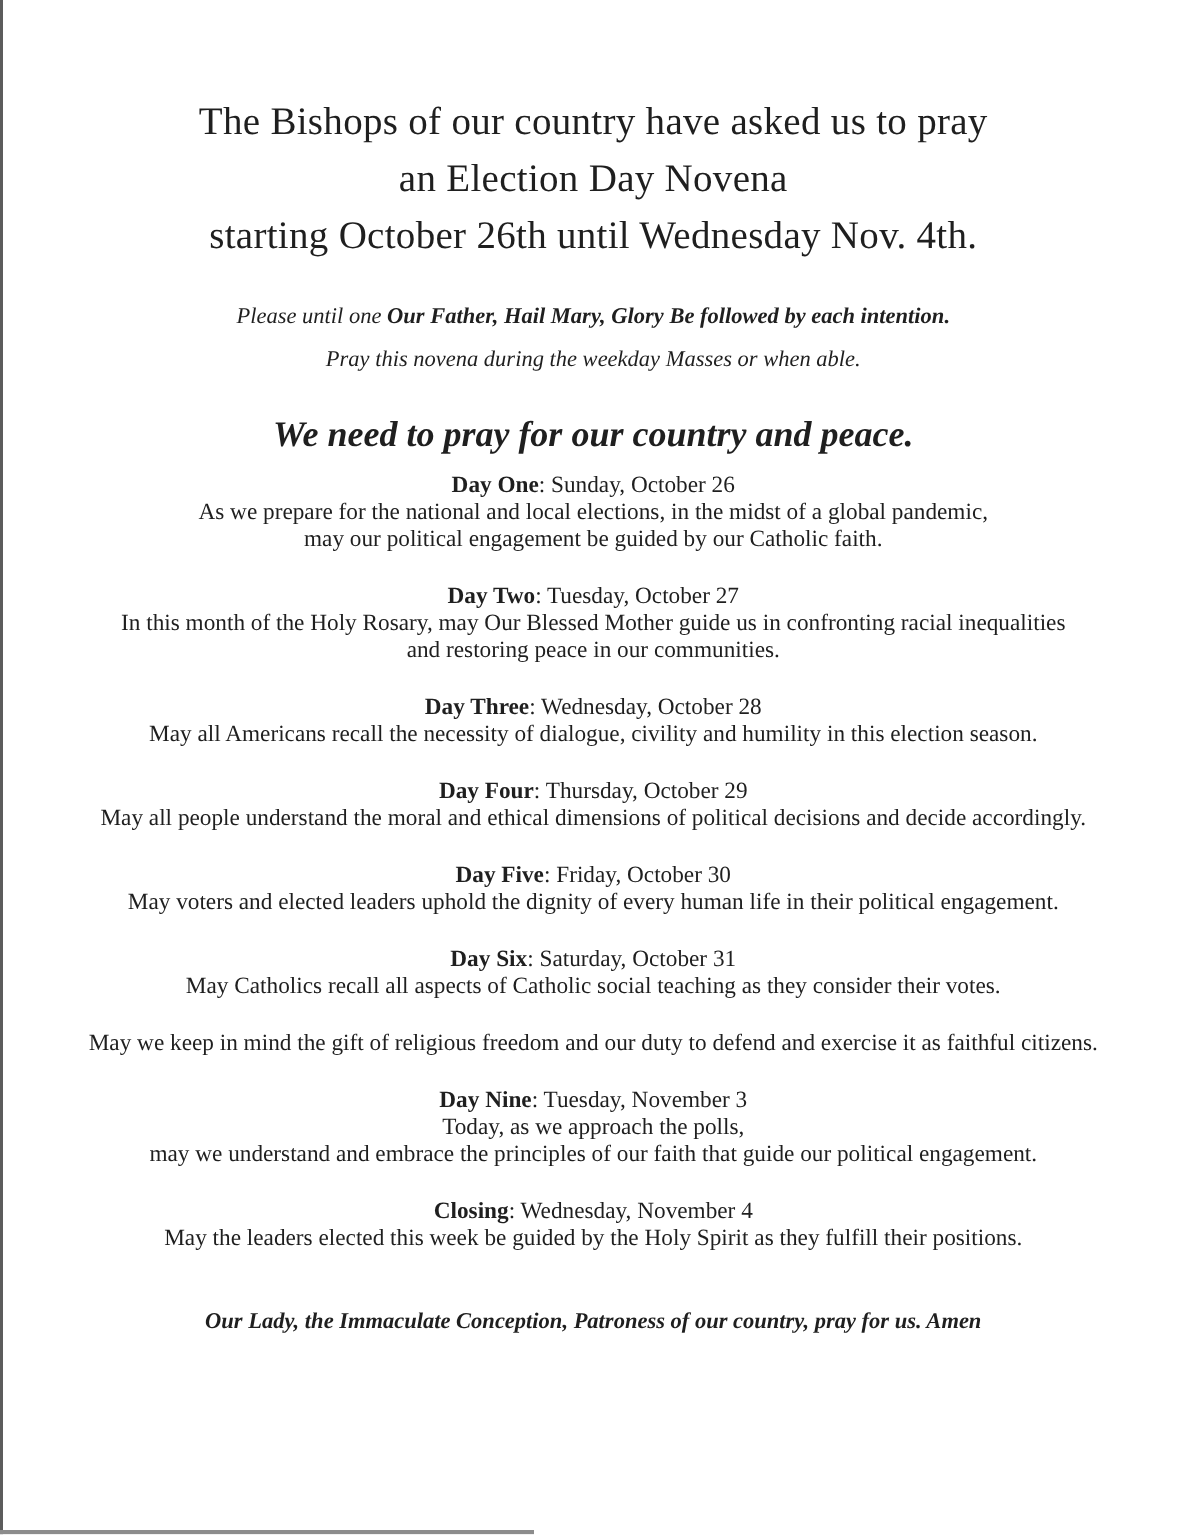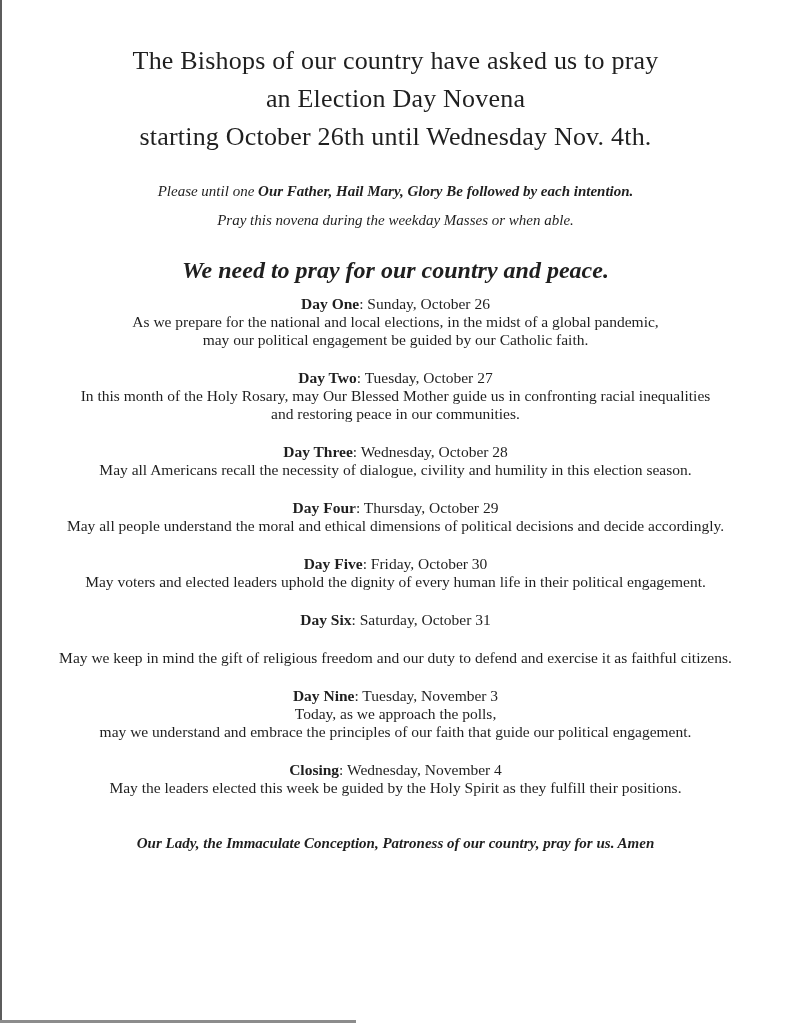--- a/index.html
+++ b/index.html
@@ -22,21 +22,21 @@
     width: 2px; height: 100%;
     background: #5c5c5c;
   }
   .scan-edge-bottom {
     position: absolute;
     left: 0; bottom: 0;
     width: 356px; height: 3px;
     background: #8c8c8c;
   }
   .content {
-    padding: 42px 28px 0 28px;
+    padding: 62px 28px 0 28px;
     text-align: center;
   }
   .title-line {
     font-size: 26px;
     line-height: 38px;
     letter-spacing: 0.2px;
   }
   .intro {
     font-style: italic;
     font-size: 15px;
@@ -112,20 +112,21 @@
         <div class="day-line">May all people understand the moral and ethical dimensions of political decisions and decide accordingly.</div>
       </div>
 
       <div class="day-block">
         <div class="day-head"><b>Day Five</b><span>: Friday, October 30</span></div>
         <div class="day-line">May voters and elected leaders uphold the dignity of every human life in their political engagement.</div>
       </div>
 
       <div class="day-block">
         <div class="day-head"><b>Day Six</b><span>: Saturday, October 31</span></div>
+        <div class="day-line">May Catholics recall all aspects of Catholic social teaching as they consider their votes.</div>
       </div>
 
 
       <div class="day-block">
         <div class="day-line">May we keep in mind the gift of religious freedom and our duty to defend and exercise it as faithful citizens.</div>
       </div>
 
       <div class="day-block">
         <div class="day-head"><b>Day Nine</b><span>: Tuesday, November 3</span></div>
         <div class="day-line">Today, as we approach the polls,</div>

